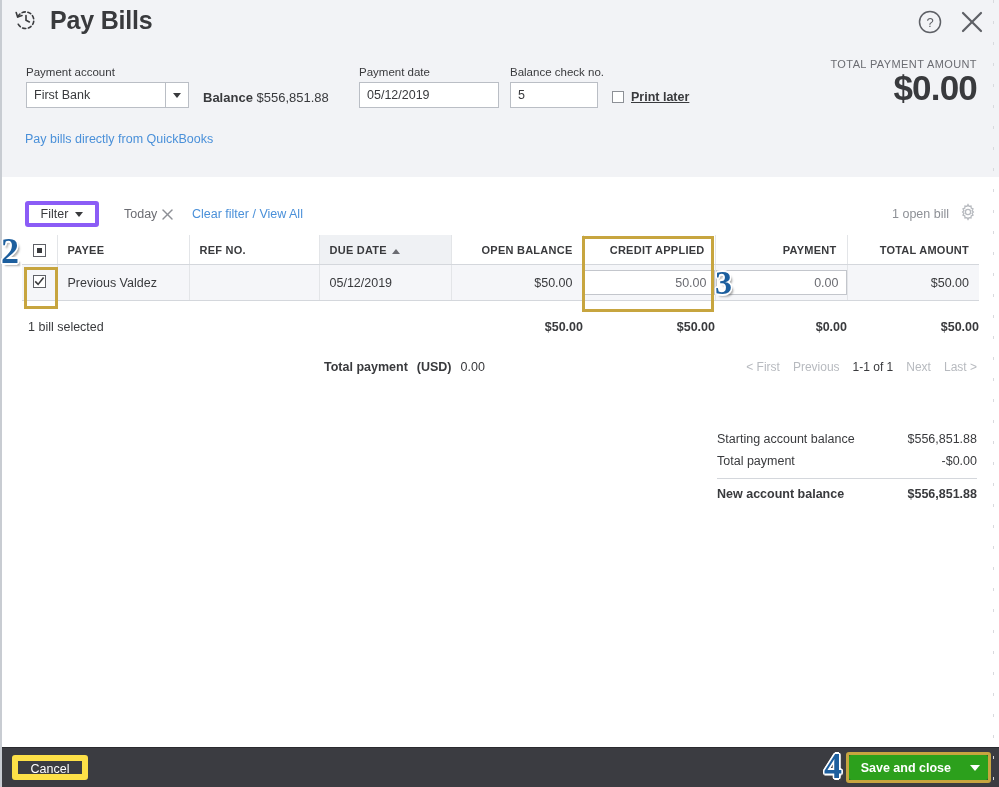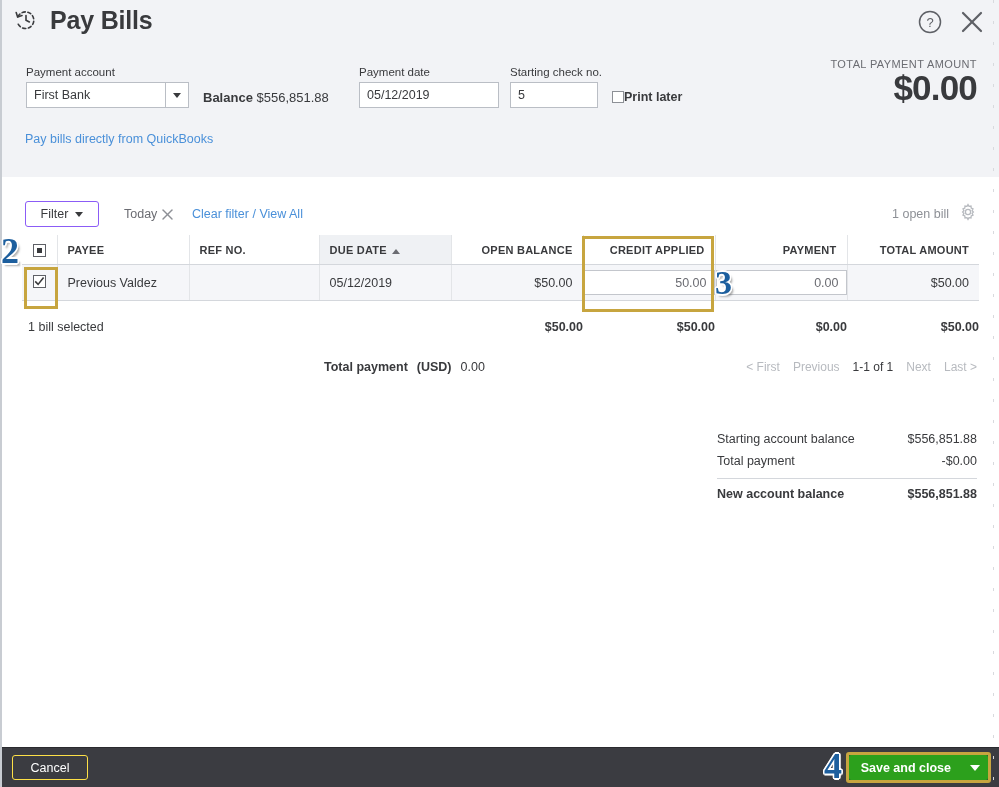--- a/index.html
+++ b/index.html
@@ -110,22 +110,23 @@
 
   .fld-payment-date { position: absolute; left: 357px; top: 66px; }
   .fld-payment-date .txt-input { width: 140px; }
 
   .fld-check-no { position: absolute; left: 508px; top: 66px; }
   .fld-check-no .txt-input { width: 88px; }
 
   .print-later {
     position: absolute;
     left: 610px; top: 90px;
-    display: flex; align-items: center; 
-    cursor: pointer;
+    display: flex; align-items: center; gap: 7px;
+    cursor: pointer;
+    text-decoration: underline;
   }
   .sq-box {
     width: 12px; height: 12px;
     border: 1px solid #8d9096;
     background: #fff;
     box-sizing: border-box;
     display: inline-block;
     position: relative;
   }
   .print-later-label { font-size: 12.5px; font-weight: bold; color: #393a3d; }
@@ -160,21 +161,21 @@
   
   .toolbar {
     position: absolute;
     left: 0; top: 177px;
     width: 997px; height: 60px;
   }
   .filter-btn {
     position: absolute;
     left: 23px; top: 24px;
     width: 74px; height: 26px;
-    border: 1px solid #8b5cf6;
+    border: 4px solid #8b5cf6;
     background: #ffffff;
     border-radius: 3px;
     display: flex; align-items: center; justify-content: center;
     gap: 7px;
     font-size: 12.5px;
     color: #393a3d;
     cursor: pointer;
     box-sizing: border-box;
   }
   .filter-chip {
@@ -362,21 +363,21 @@
     position: absolute;
     left: 0; bottom: 0;
     width: 999px; height: 39px;
     background: #3b3c41;
     border-top: 1px solid #2a2b2f;
   }
   .cancel-btn {
     position: absolute;
     left: 10px; top: 7px;
     width: 76px; height: 25px;
-    border: 1px solid #fde047;
+    border: 6px solid #fde047;
     background: transparent;
     color: #ffffff;
     font-size: 12.5px;
     font-family: "Liberation Sans", sans-serif;
     border-radius: 3px;
     cursor: pointer;
   }
   .save-wrap {
     position: absolute;
     right: 10px; top: 4px;
@@ -512,21 +513,21 @@
       <b>Balance</b>
       <span>$556,851.88</span>
     </div>
 
     <div class="fld-payment-date">
       <div class="field-label">Payment date</div>
       <input class="txt-input" value="05/12/2019" style="">
     </div>
 
     <div class="fld-check-no">
-      <div class="field-label">Starting check no.</div>
+      <div class="field-label">Balance check no.</div>
       <input class="txt-input" value="5" style="">
     </div>
 
     <div class="print-later">
       <span class="sq-box"></span>
       <span class="print-later-label">Print later</span>
     </div>
 
     <div class="total-pay-block">
       <div class="tpa-label">TOTAL PAYMENT AMOUNT</div>

